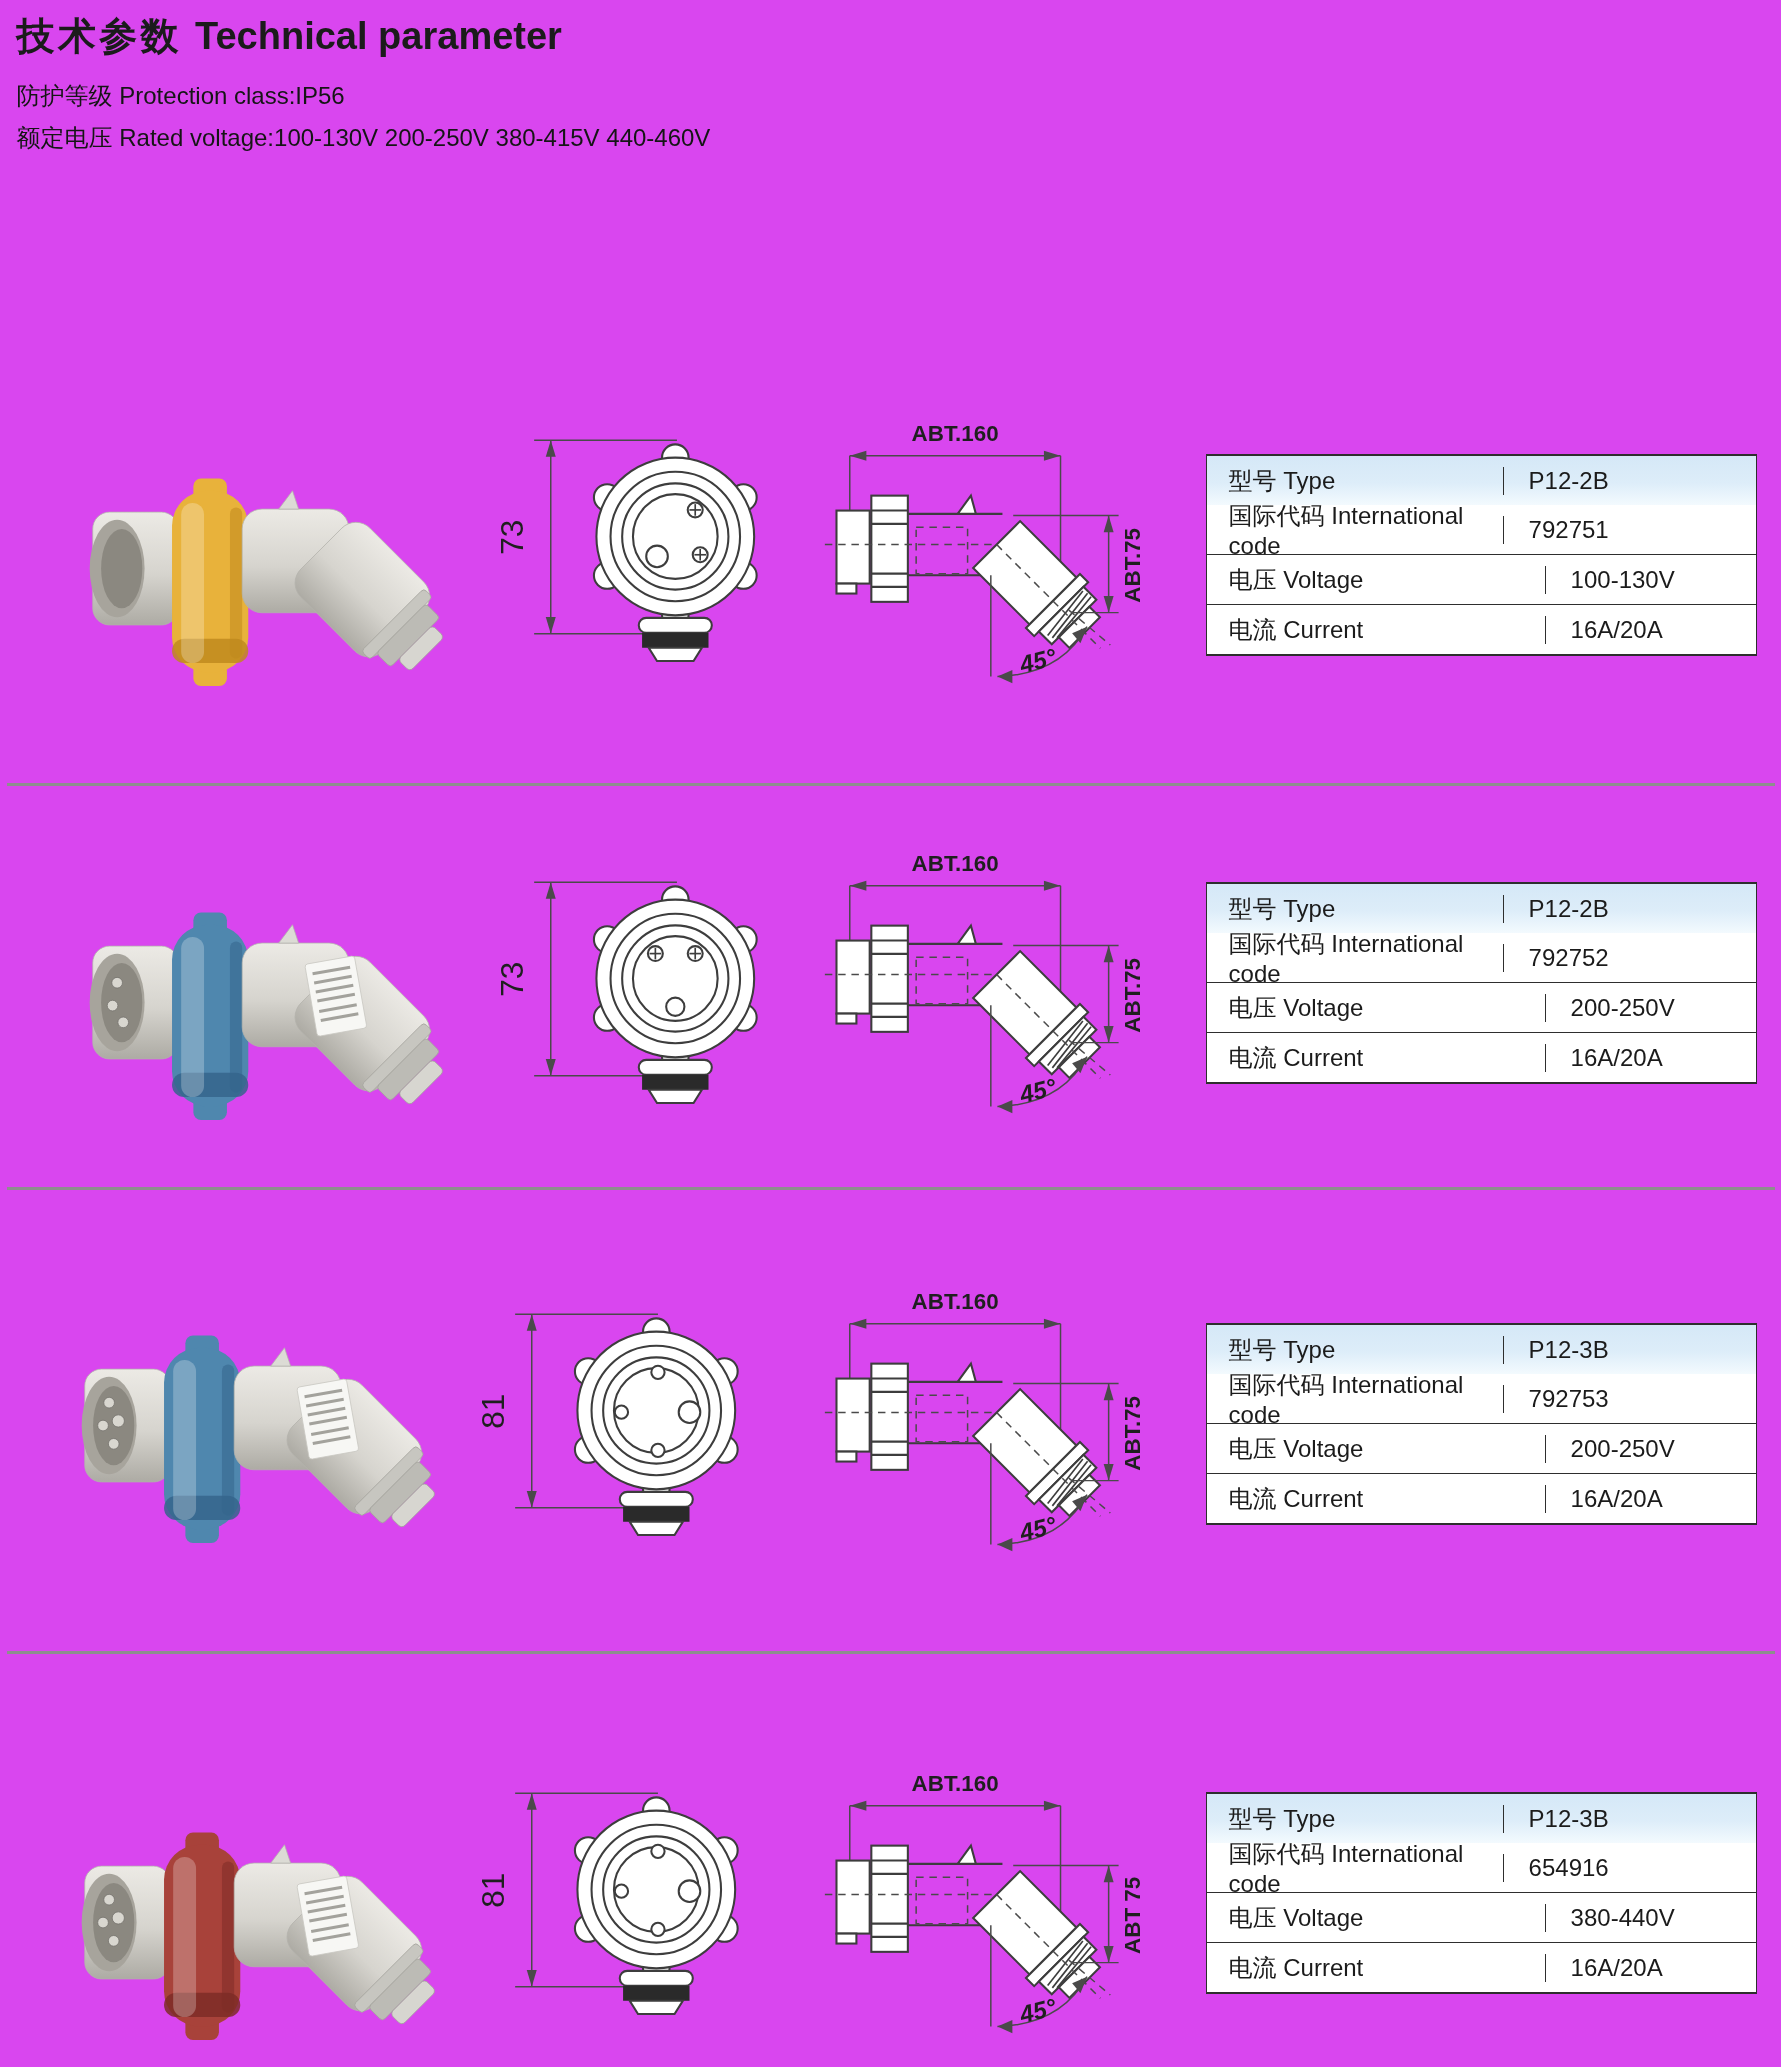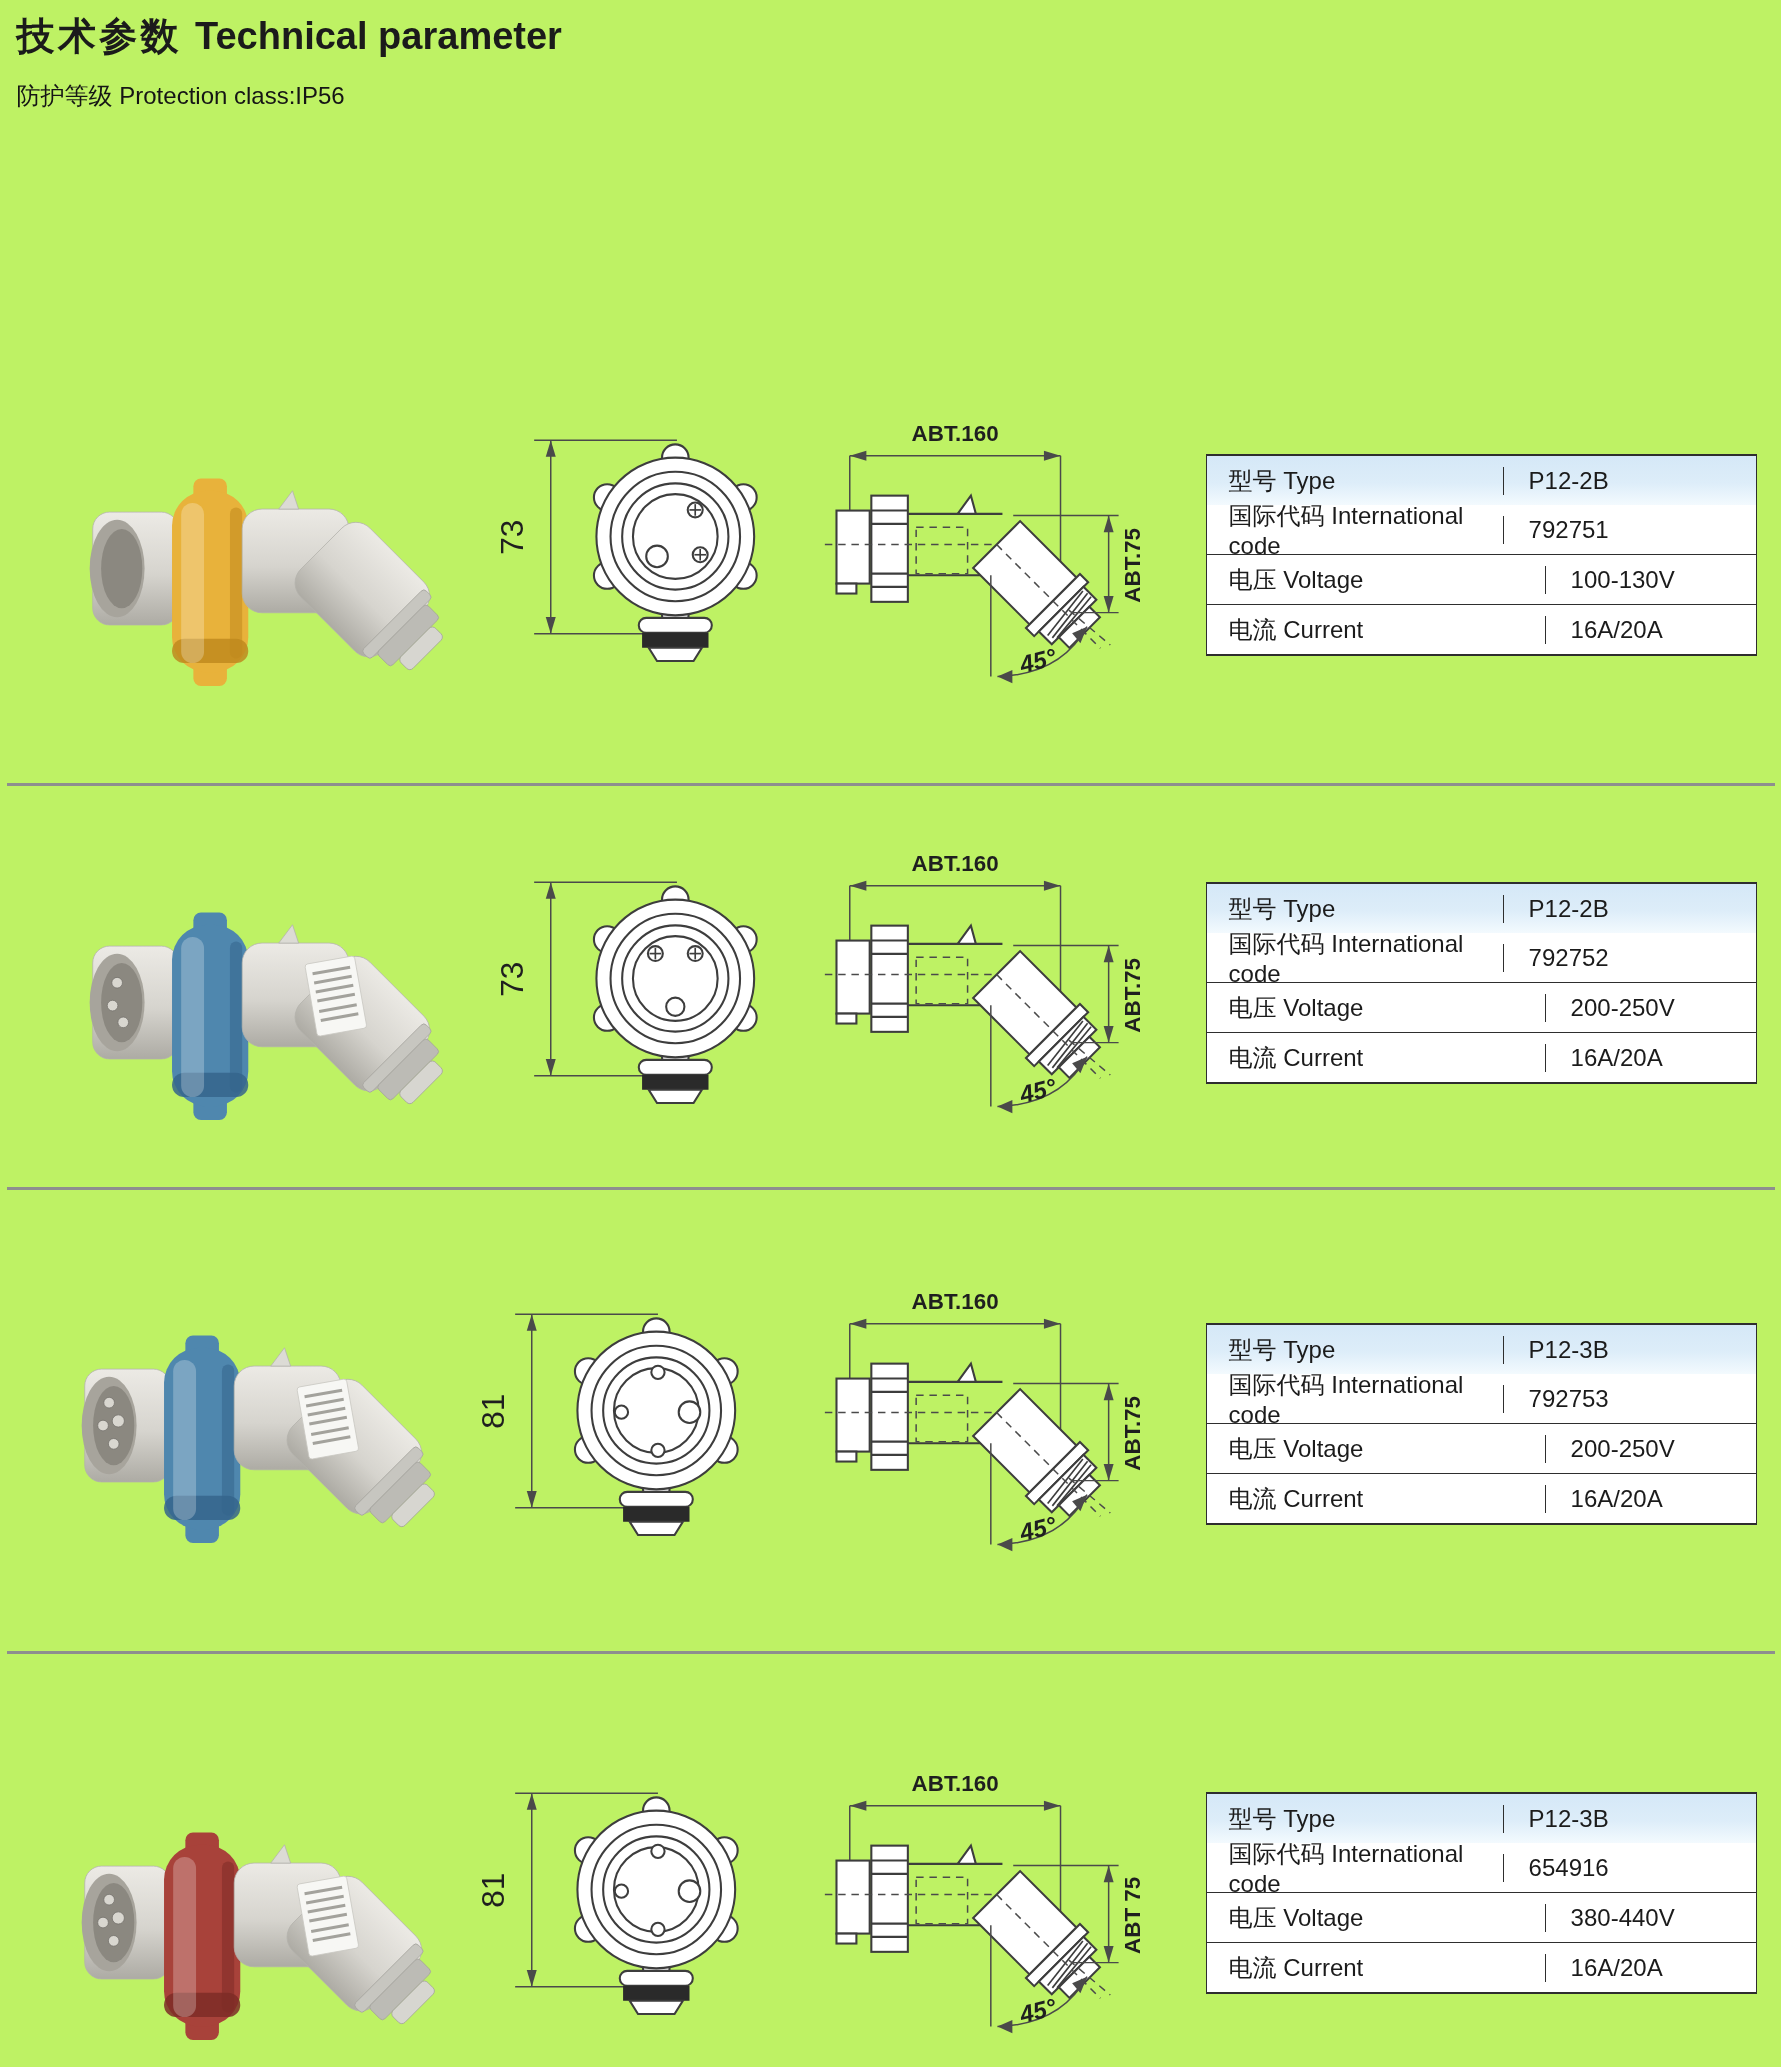--- a/index.html
+++ b/index.html
@@ -1,17 +1,17 @@
 <!DOCTYPE html>
 <html style="font-size:13.3px"><head>
 <meta charset="utf-8">
 <style>
   html,body{margin:0;padding:0;background:#ffffff;}
   .page{
-    position:relative;width:1781px;height:2068px;background:#bef264;
+    position:relative;width:1781px;height:2068px;background:#d946ef;
     font-family:"Liberation Sans","DejaVu Sans",sans-serif;color:#1b1b1b;overflow:hidden;
   }
   
   .page-title{position:absolute;left:16.6px;top:13.3px;font-size:38px;line-height:47px;}
   .page-title .cn{font-weight:bold;letter-spacing:3.3px;}
   .page-title .en{font-weight:bold;margin-left:13.3px;letter-spacing:0px;}
   .info-block{position:absolute;left:16.6px;top:75px;}
   .info-line{font-size:24px;line-height:42px;color:#151515;}
   
   .separator{position:absolute;left:6.6px;width:1768px;height:2.5px;background:#8e8e8e;}
@@ -56,20 +56,21 @@
         <stop offset="1" stop-color="#adaba4"></stop>
       </linearGradient>
     </defs>
   </svg>
 
   <div class="page-title">
     <span class="cn">技术参数</span><span class="en">Technical parameter</span>
   </div>
   <div class="info-block">
     <div class="info-line">防护等级 Protection class:IP56</div>
+    <div class="info-line">额定电压 Rated voltage:100-130V 200-250V 380-415V 440-460V</div>
   </div>
 
   <svg class="photo" style="left:79px;top:457px" width="366" height="249" viewBox="0 0 480 310">
     <g>
       <rect x="18" y="64" width="112" height="148" rx="22" fill="url(#gGrey)" stroke="#b3b2ac"></rect>
       <ellipse cx="50" cy="138" rx="36" ry="64" fill="#a7a49c"></ellipse>
       <ellipse cx="56" cy="138" rx="27" ry="52" fill="#8b8880"></ellipse>
     </g>
     <g fill="#e8b23b">
       <rect x="150" y="20" width="44" height="34" rx="10"></rect>

